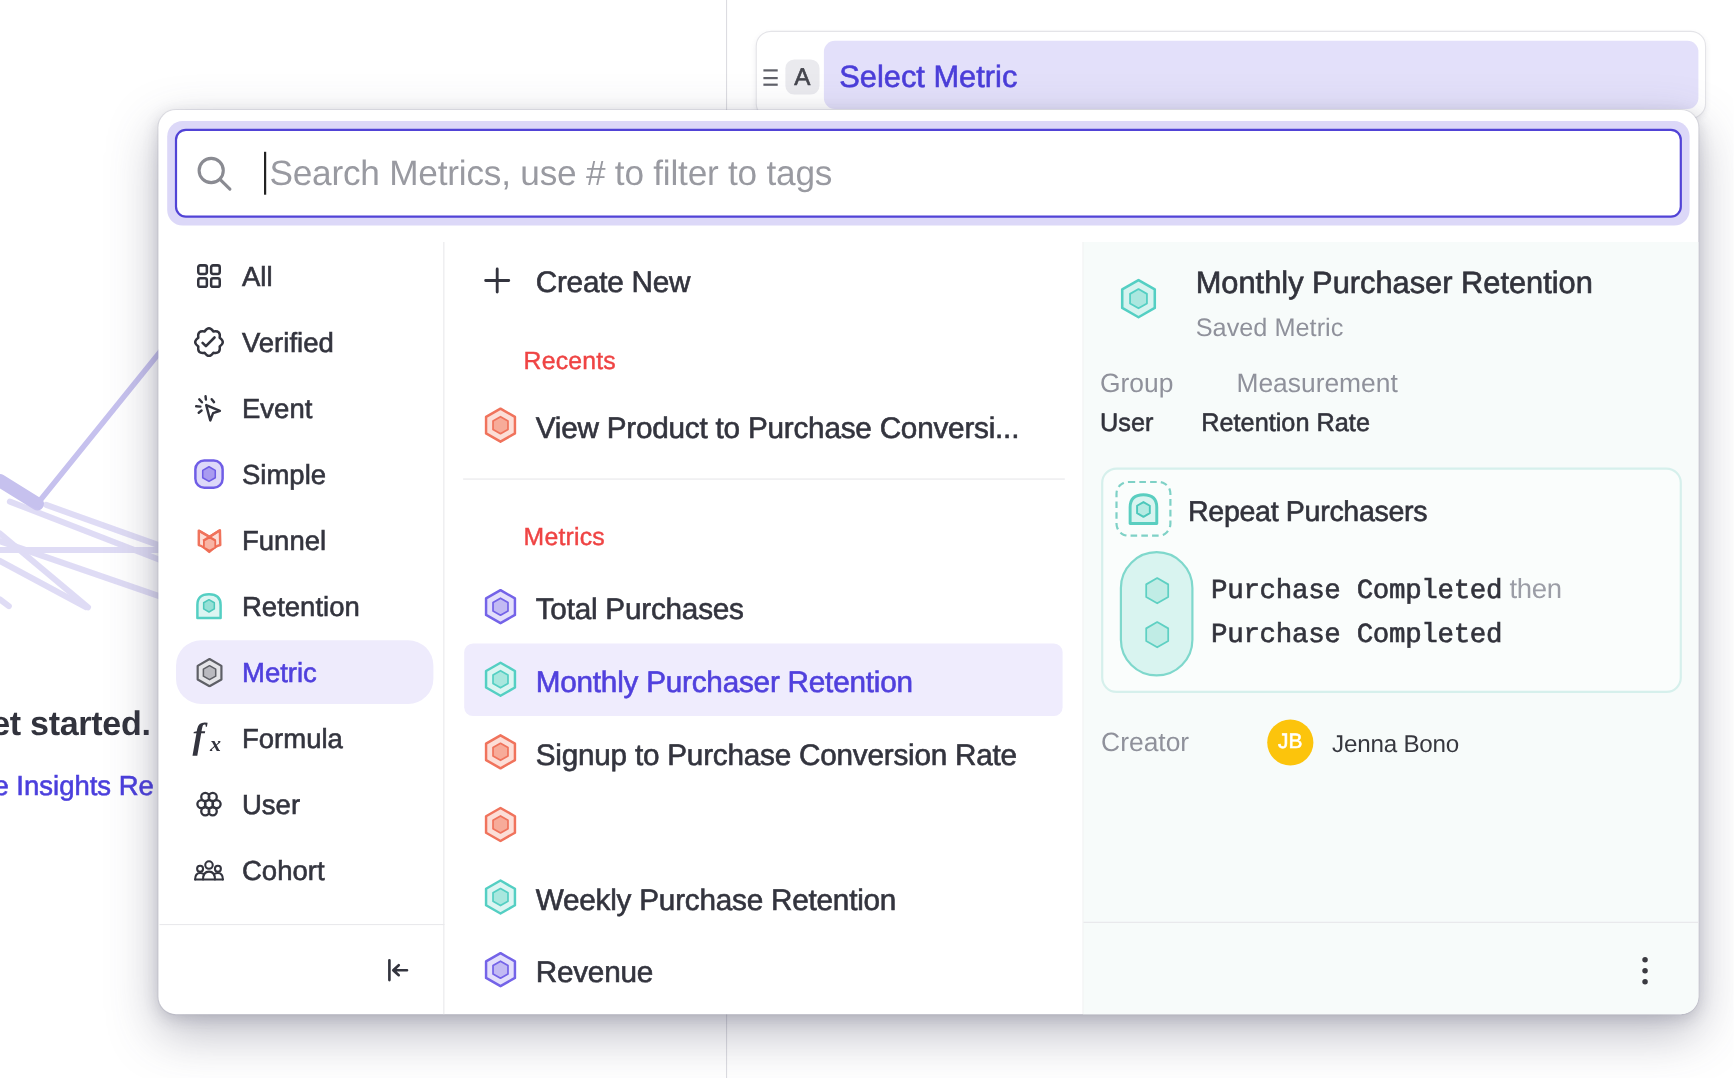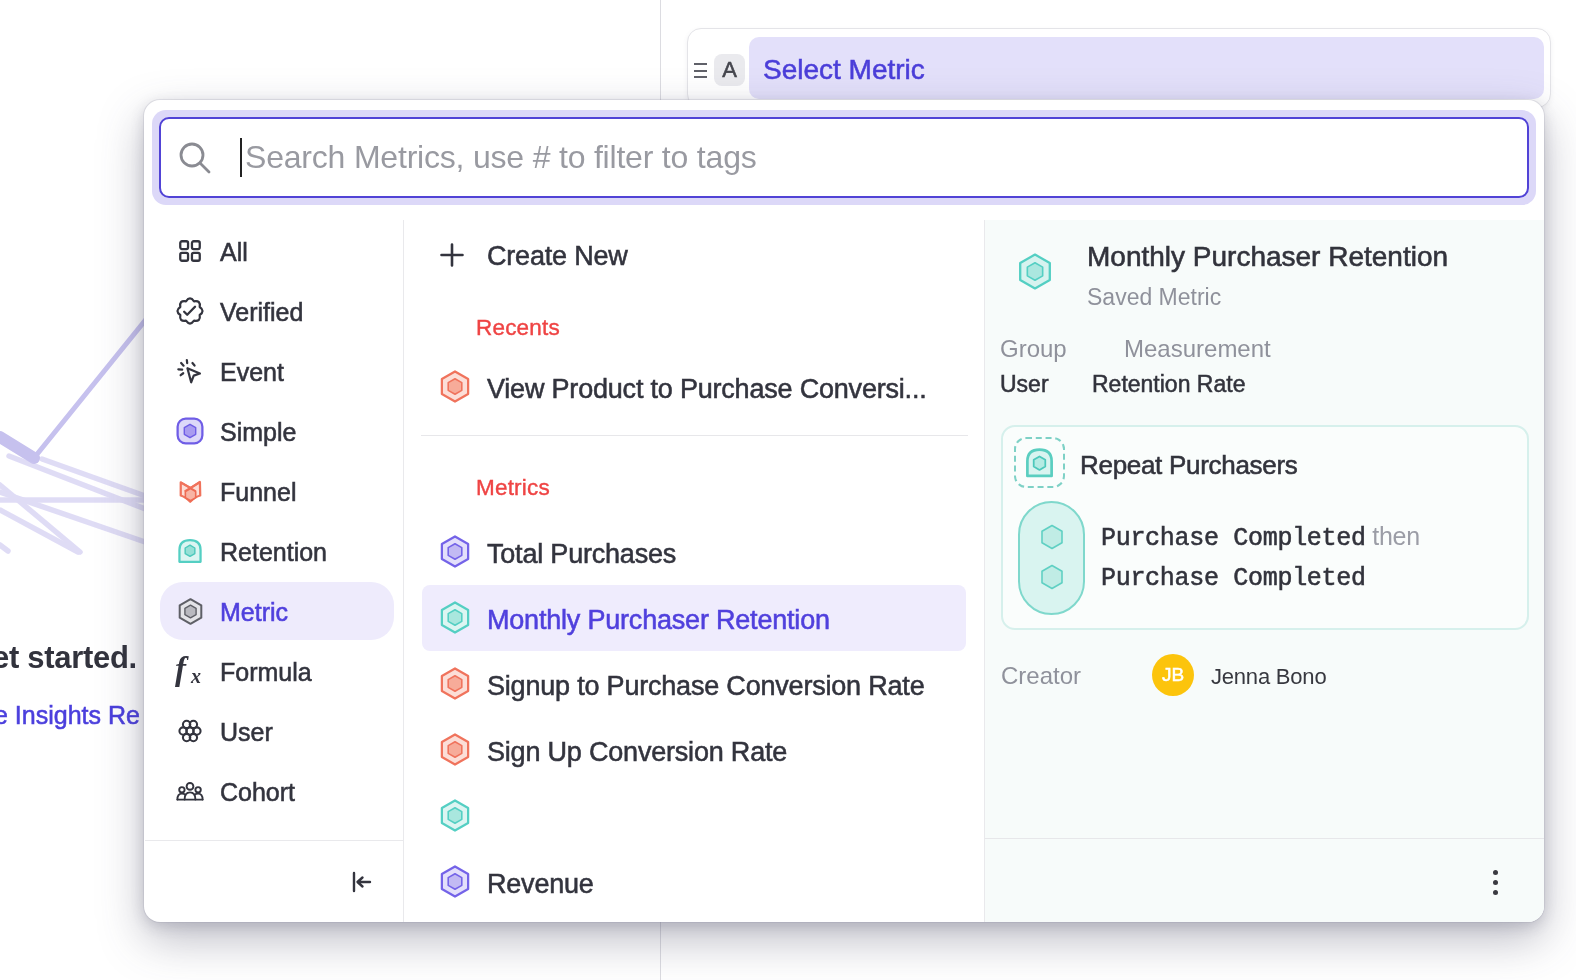--- a/index.html
+++ b/index.html
@@ -277,27 +277,27 @@
   <polygon points="16,1.5 30,9.5 30,25.5 16,33.5 2,25.5 2,9.5" fill="#fcded7" stroke="#f0735c" stroke-width="2.4" stroke-linejoin="round"></polygon>
   <polygon points="16,9.25 23.25,13.375 23.25,21.625 16,25.75 8.75,21.625 8.75,13.375" fill="#f7ab99" stroke="#f0735c" stroke-width="1.68" stroke-linejoin="round"></polygon>
         </svg></span>
       <span class="lb">Signup to Purchase Conversion Rate</span>
     </div>
     <div class="mitem" style="top:717px">
       <span class="hx"><svg width="30" height="33" viewBox="0 0 32 35">
   <polygon points="16,1.5 30,9.5 30,25.5 16,33.5 2,25.5 2,9.5" fill="#fcded7" stroke="#f0735c" stroke-width="2.4" stroke-linejoin="round"></polygon>
   <polygon points="16,9.25 23.25,13.375 23.25,21.625 16,25.75 8.75,21.625 8.75,13.375" fill="#f7ab99" stroke="#f0735c" stroke-width="1.68" stroke-linejoin="round"></polygon>
         </svg></span>
-      <span class="lb">Sign Up Conversion Rate</span>
     </div>
     <div class="mitem" style="top:783px">
       <span class="hx"><svg width="30" height="33" viewBox="0 0 32 35">
   <polygon points="16,1.5 30,9.5 30,25.5 16,33.5 2,25.5 2,9.5" fill="#dcf5f2" stroke="#54cfc3" stroke-width="2.4" stroke-linejoin="round"></polygon>
   <polygon points="16,9.25 23.25,13.375 23.25,21.625 16,25.75 8.75,21.625 8.75,13.375" fill="#a9e7de" stroke="#54cfc3" stroke-width="1.68" stroke-linejoin="round"></polygon>
         </svg></span>
+      <span class="lb">Weekly Purchase Retention</span>
     </div>
     <div class="mitem" style="top:849px">
       <span class="hx"><svg width="30" height="33" viewBox="0 0 32 35">
   <polygon points="16,1.5 30,9.5 30,25.5 16,33.5 2,25.5 2,9.5" fill="#e3dffb" stroke="#7463e8" stroke-width="2.4" stroke-linejoin="round"></polygon>
   <polygon points="16,9.25 23.25,13.375 23.25,21.625 16,25.75 8.75,21.625 8.75,13.375" fill="#c2baf3" stroke="#7463e8" stroke-width="1.68" stroke-linejoin="round"></polygon>
         </svg></span>
       <span class="lb">Revenue</span>
     </div>
   </div>
 

